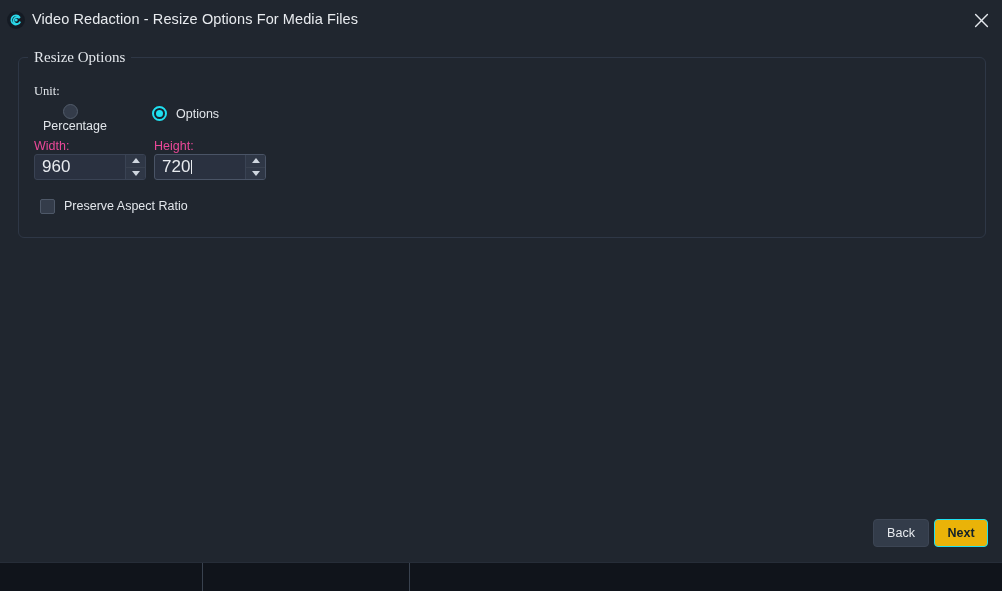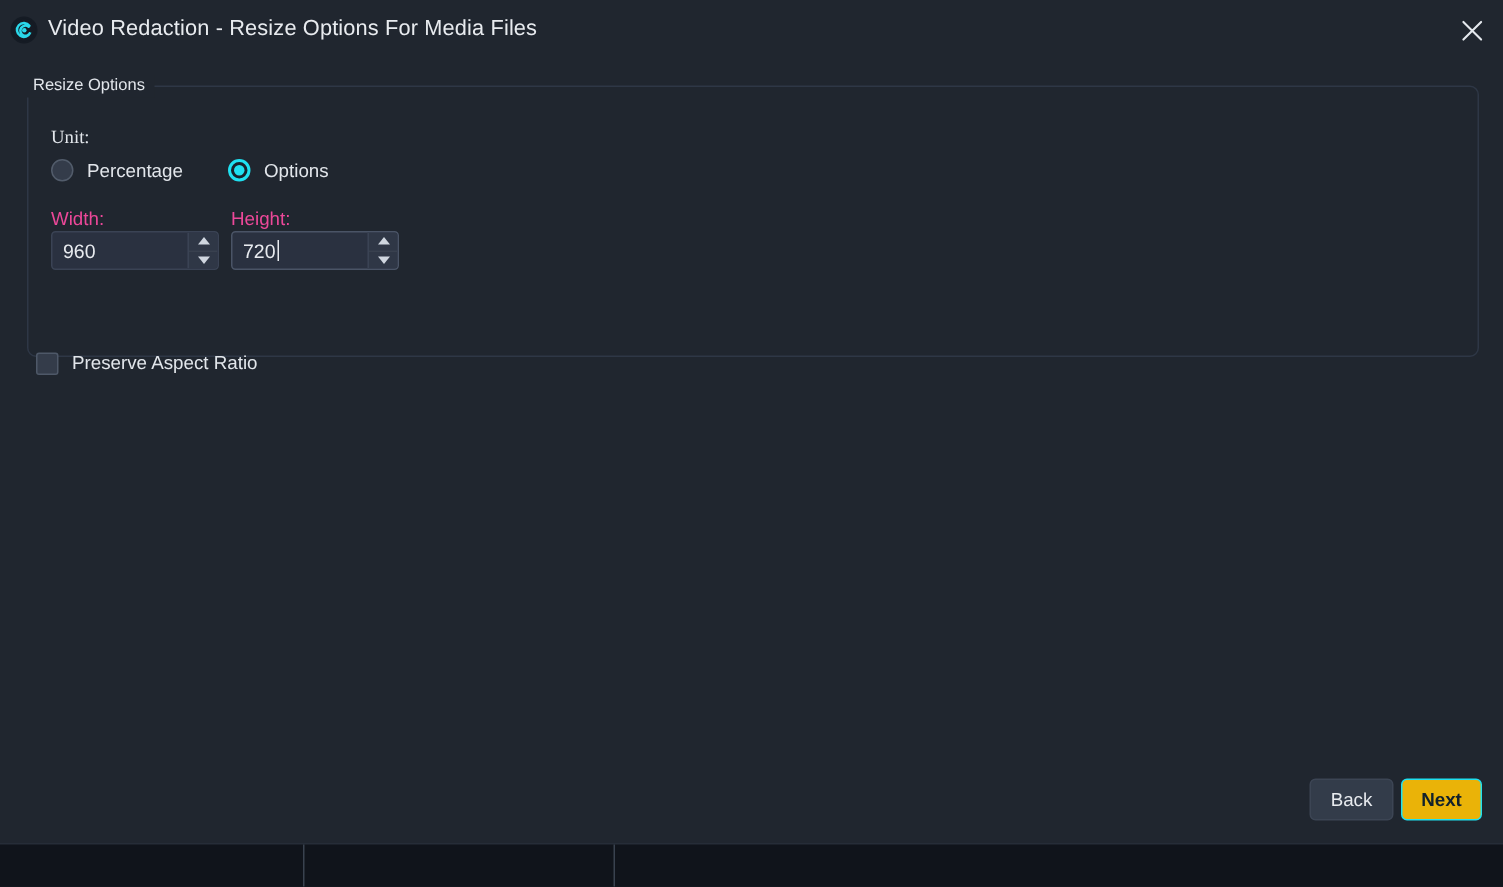--- a/index.html
+++ b/index.html
@@ -73,28 +73,29 @@
     left: 18px;
     top: 57px;
     width: 968px;
     height: 181px;
     border: 1px solid #2e3746;
     border-radius: 6px;
     box-sizing: border-box;
   }
   .groupbox-title {
     position: absolute;
-    left: 16px;
+    left: 28px;
     top: 50px;
     background: #20262f;
     padding: 0 6px;
-    font-size: 11px;
+    font-size: 15px;
     color: #e2e6eb;
     line-height: 15px;
     height: 15px;
+    font-family: Liberation Serif, serif;
   }
 
   
   .unit-label {
     position: absolute;
     left: 34px;
     top: 84px;
     font-size: 12.5px;
     color: #e2e6eb;
     font-family: Liberation Serif, serif;
@@ -106,21 +107,21 @@
     top: 104px;
     height: 19px;
   }
   .radio-opt {
     position: absolute;
     display: flex;
     align-items: center;
     cursor: pointer;
     height: 19px;
   }
-  .radio-opt.opt-0 { left: 0px; }
+  .radio-opt.opt-0 { left: 0px; flex-direction: column; }
   .radio-opt.opt-1 { left: 118px; }
   .radio-mark {
     width: 15px;
     height: 15px;
     border-radius: 50%;
     box-sizing: border-box;
     display: inline-block;
     position: relative;
     flex: none;
   }
@@ -173,21 +174,21 @@
     overflow: hidden;
   }
   .spin-width  { left: 34px;  top: 154px; width: 112px; }
   .spin-height { left: 154px; top: 154px; width: 112px; }
   .spinbox.focused { border-color: #4a5466; }
   .spin-value {
     flex: 1 1 auto;
     display: flex;
     align-items: center;
     padding-left: 7px;
-    font-size: 13px;
+    font-size: 17px;
     color: #e8ebef;
     background: transparent;
     border: none;
     outline: none;
     position: relative;
     text-align: right;
   }
   .caret {
     display: inline-block;
     width: 1px;
@@ -216,27 +217,26 @@
     height: 0;
     border-left: 4.5px solid transparent;
     border-right: 4.5px solid transparent;
   }
   .tri.up   { border-bottom: 5px solid #cfd6df; }
   .tri.down { border-top: 5px solid #cfd6df; }
 
   
   .checkbox-row {
     position: absolute;
-    left: 24px;
+    left: 40px;
     top: 197px;
     display: flex;
     align-items: center;
     cursor: pointer;
     height: 18px;
-    margin-top: 36px;
   }
   .check-mark {
     width: 15px;
     height: 15px;
     box-sizing: border-box;
     border: 1px solid #4e5868;
     background: #343c4a;
     border-radius: 2px;
     flex: none;
   }

